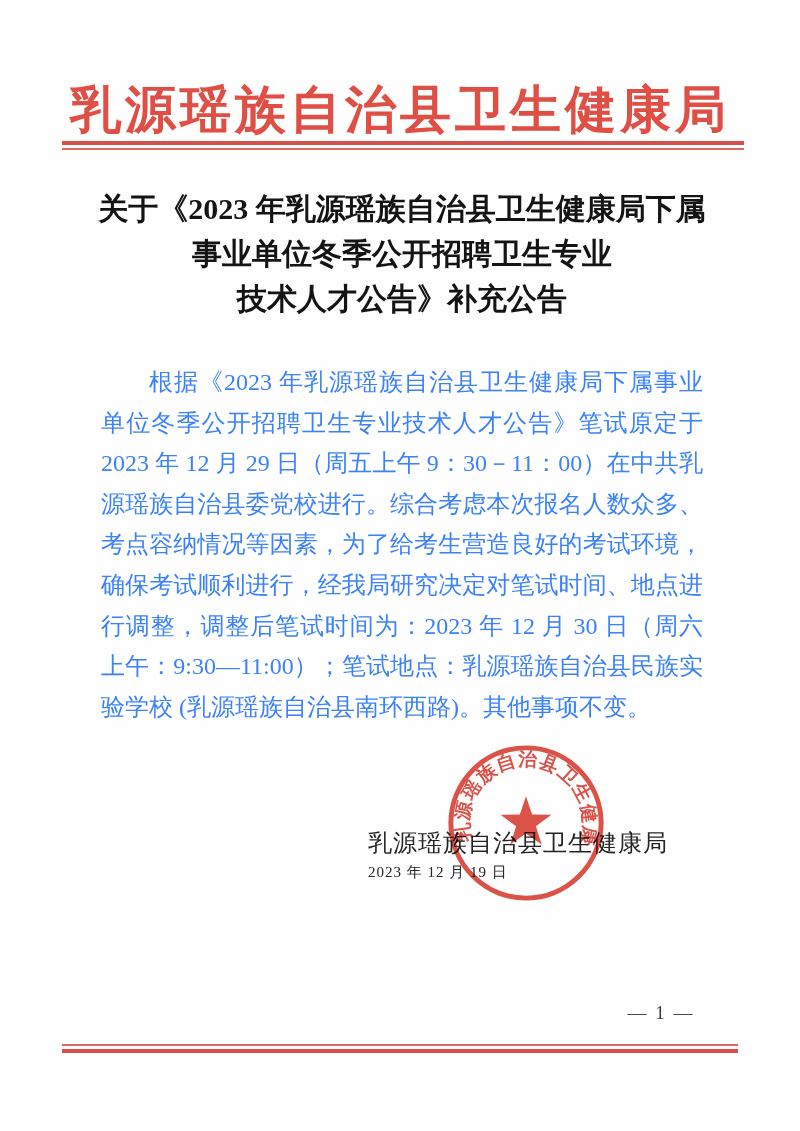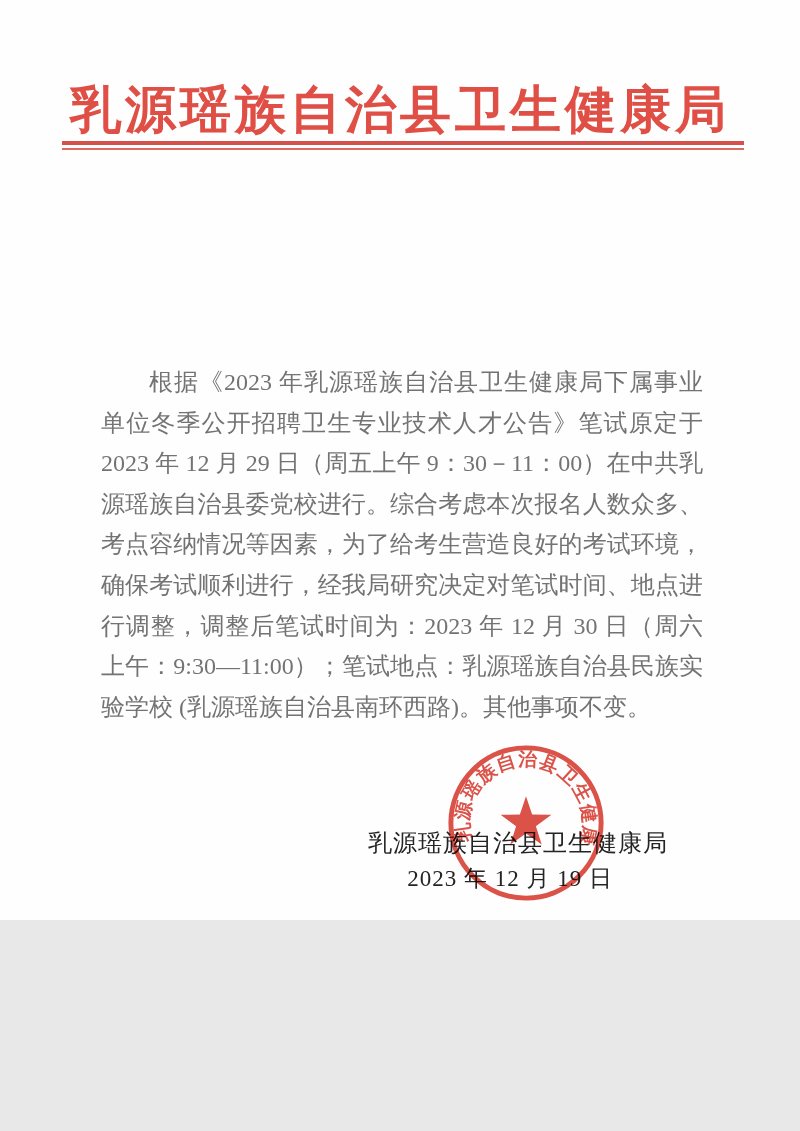--- a/index.html
+++ b/index.html
@@ -3,21 +3,21 @@
 <meta charset="utf-8">
 <style>
   html, body {
     margin: 0;
     padding: 0;
     background: #e8e8e8;
   }
   .page {
     position: relative;
     width: 800px;
-    height: 920px;
+    height: 1131px;
     margin: 0 auto;
     background: #fefefe;
     overflow: hidden;
     font-family: "Liberation Serif", "DejaVu Serif", serif;
     color: #232323;
   }
   
   .agency-header {
     position: absolute;
     top: 76px;
@@ -54,21 +54,21 @@
   }
   
   .body-text {
     position: absolute;
     top: 362px;
     left: 101px;
     width: 602px;
     font-size: 24px;
     line-height: 40.6px;
     text-align: justify;
-    color: #737373;
+    color: #3b82f6;
   }
   .body-text p {
     margin: 0;
     text-indent: 2em;
   }
   
   .sign-agency {
     position: absolute;
     top: 827px;
     left: 368px;
@@ -77,22 +77,21 @@
     font-size: 24px;
     letter-spacing: 1px;
     color: #242424;
     white-space: nowrap;
   }
   .sign-date {
     position: absolute;
     top: 863px;
     left: 368px;
     width: 284px;
-    text-align: center;
-    font-size: 23px;
+    font-size: 15px;
     letter-spacing: 1px;
     color: #242424;
     white-space: nowrap;
   }
   
   .seal {
     position: absolute;
     top: 739px;
     left: 442px;
     width: 168px;
@@ -127,20 +126,25 @@
 <div class="page">
 
   <div class="agency-header">乳源瑶族自治县卫生健康局</div>
 
   <div class="rule rule-top">
     <div class="thick"></div>
     <div class="gap"></div>
     <div class="thin"></div>
   </div>
 
+  <div class="doc-title">
+    <div>关于《2023 年乳源瑶族自治县卫生健康局下属</div>
+    <div>事业单位冬季公开招聘卫生专业</div>
+    <div>技术人才公告》补充公告</div>
+  </div>
 
   <div class="body-text">
     <p>根据《2023 年乳源瑶族自治县卫生健康局下属事业单位冬季公开招聘卫生专业技术人才公告》笔试原定于 2023 年 12 月 29 日（周五上午 9：30－11：00）在中共乳源瑶族自治县委党校进行。综合考虑本次报名人数众多、考点容纳情况等因素，为了给考生营造良好的考试环境，确保考试顺利进行，经我局研究决定对笔试时间、地点进行调整，调整后笔试时间为：2023 年 12 月 30 日（周六上午：9:30—11:00）；笔试地点：乳源瑶族自治县民族实验学校 (乳源瑶族自治县南环西路)。其他事项不变。</p>
   </div>
 
   <div class="sign-agency">乳源瑶族自治县卫生健康局</div>
   <div class="sign-date">2023 年 12 月 19 日</div>
 
   <div class="seal">
     <svg viewBox="0 0 170 170" xmlns="http://www.w3.org/2000/svg">

